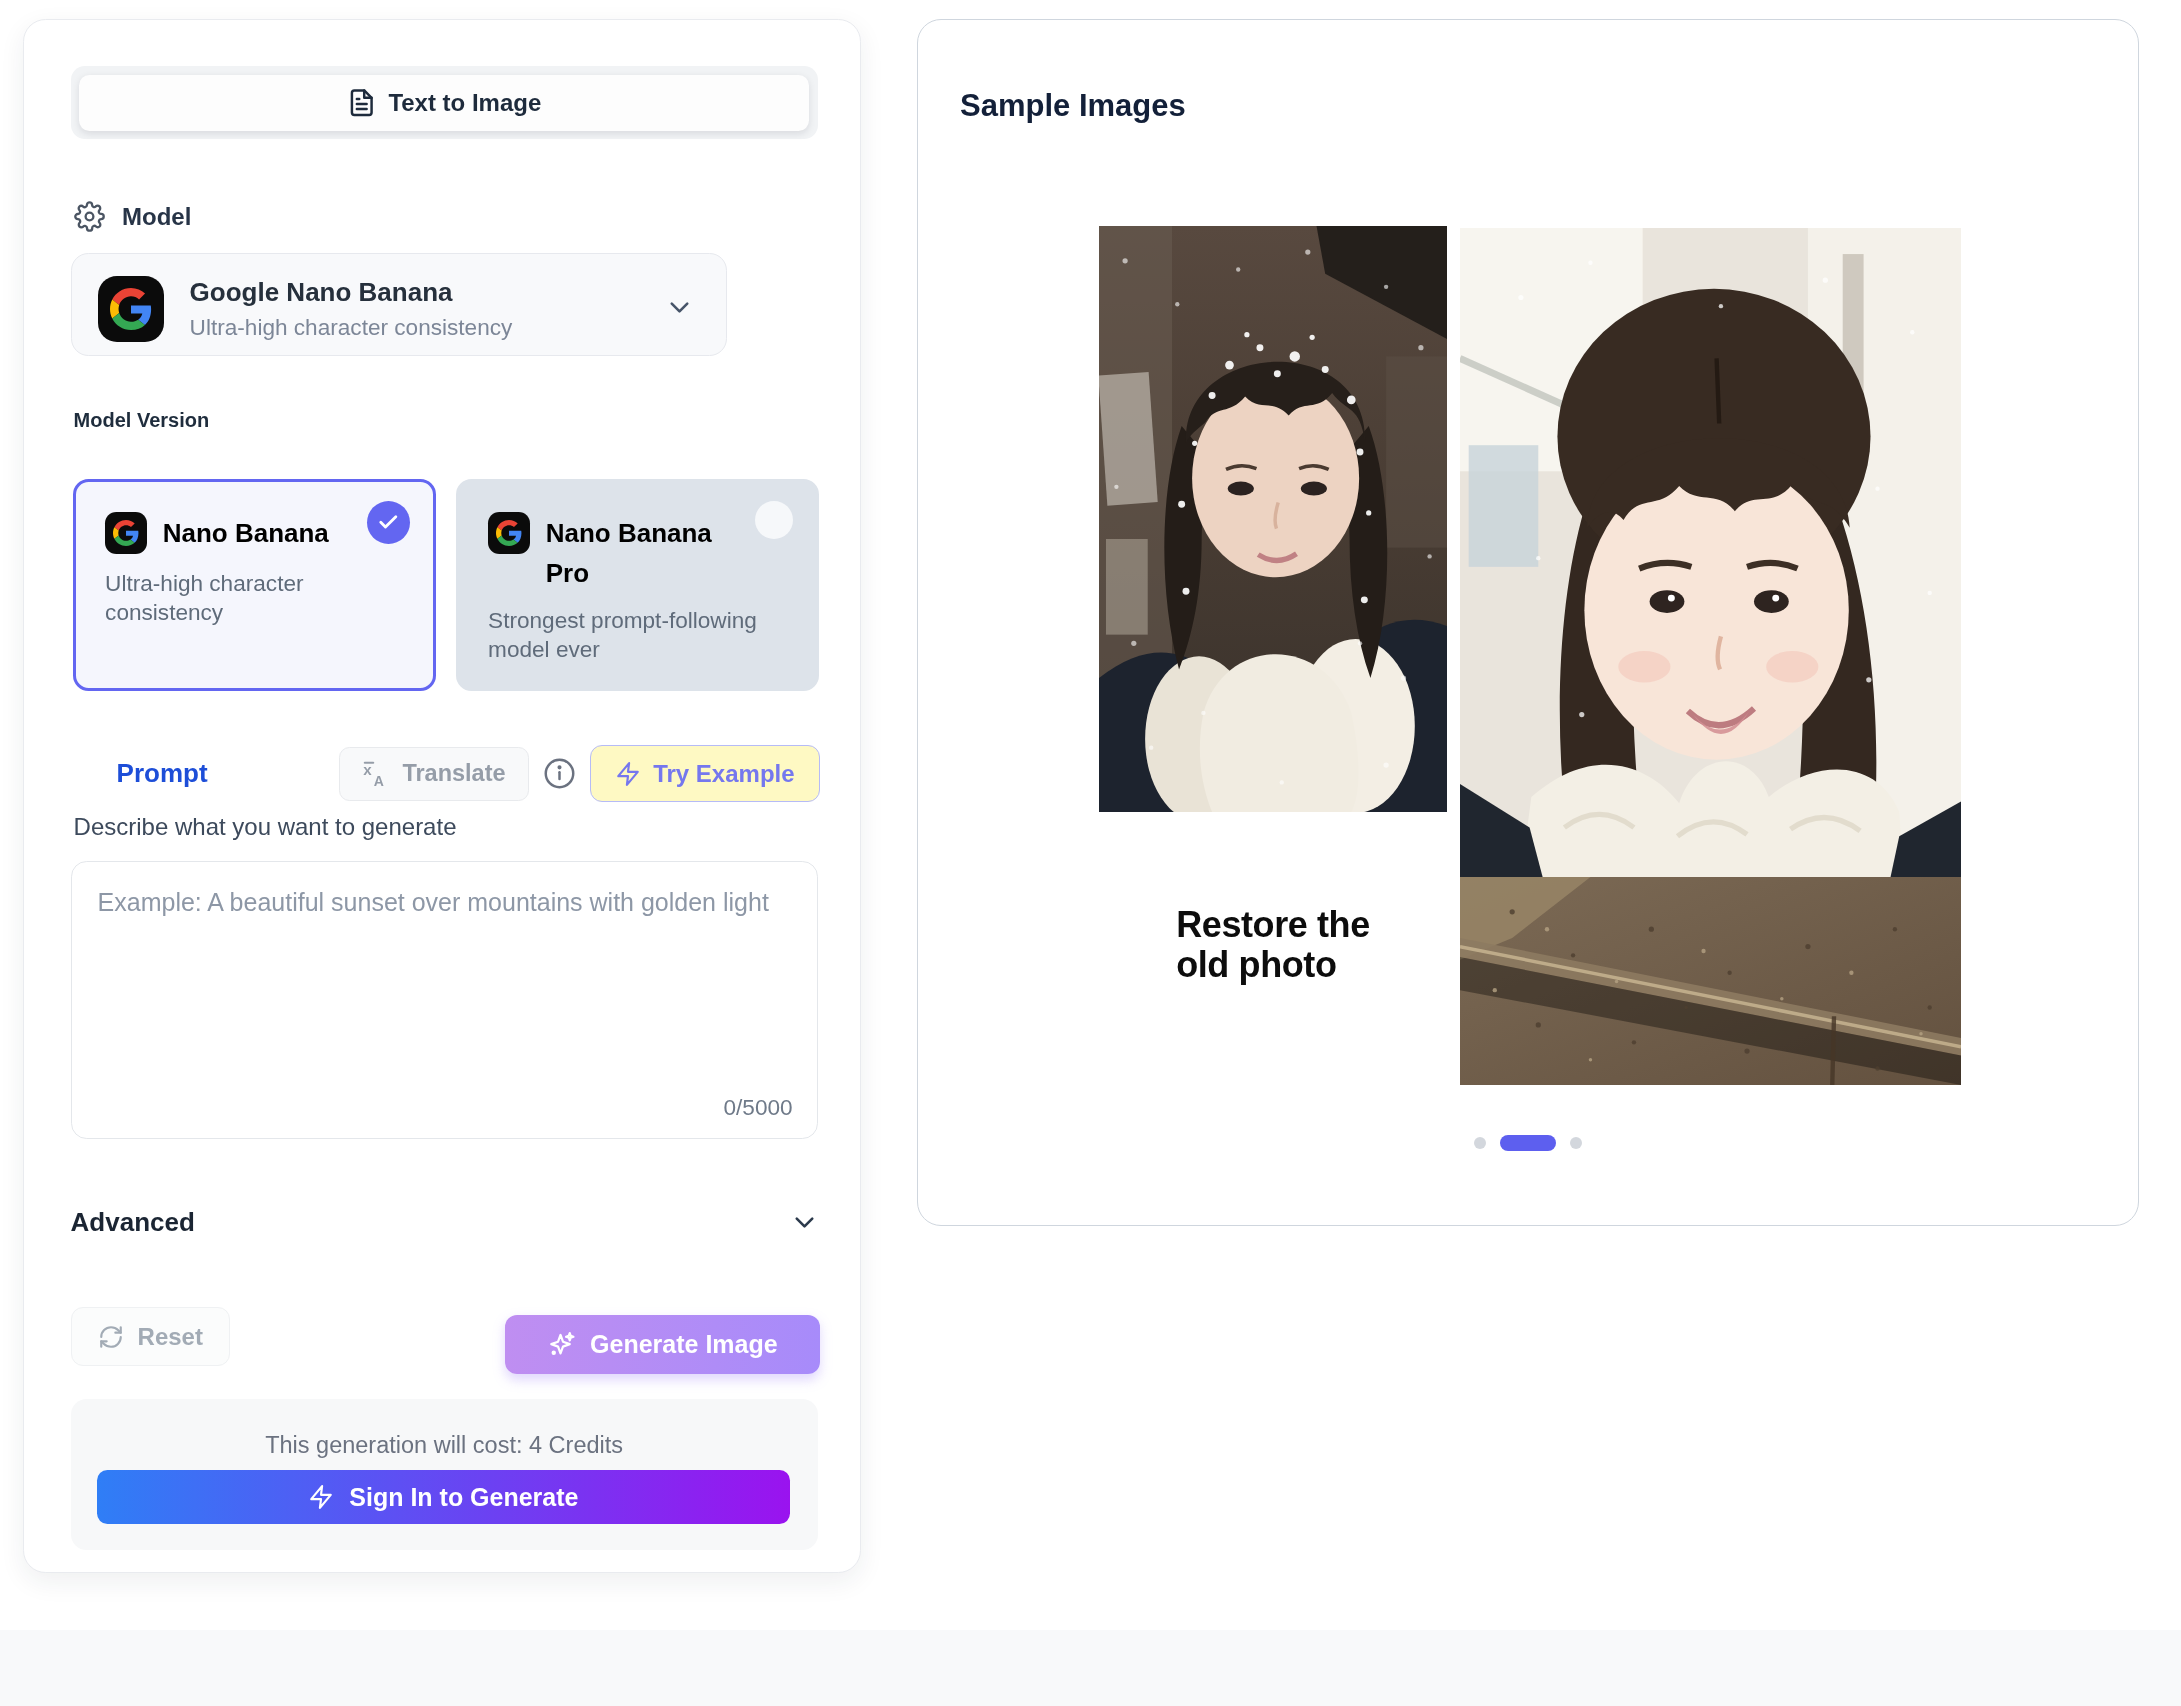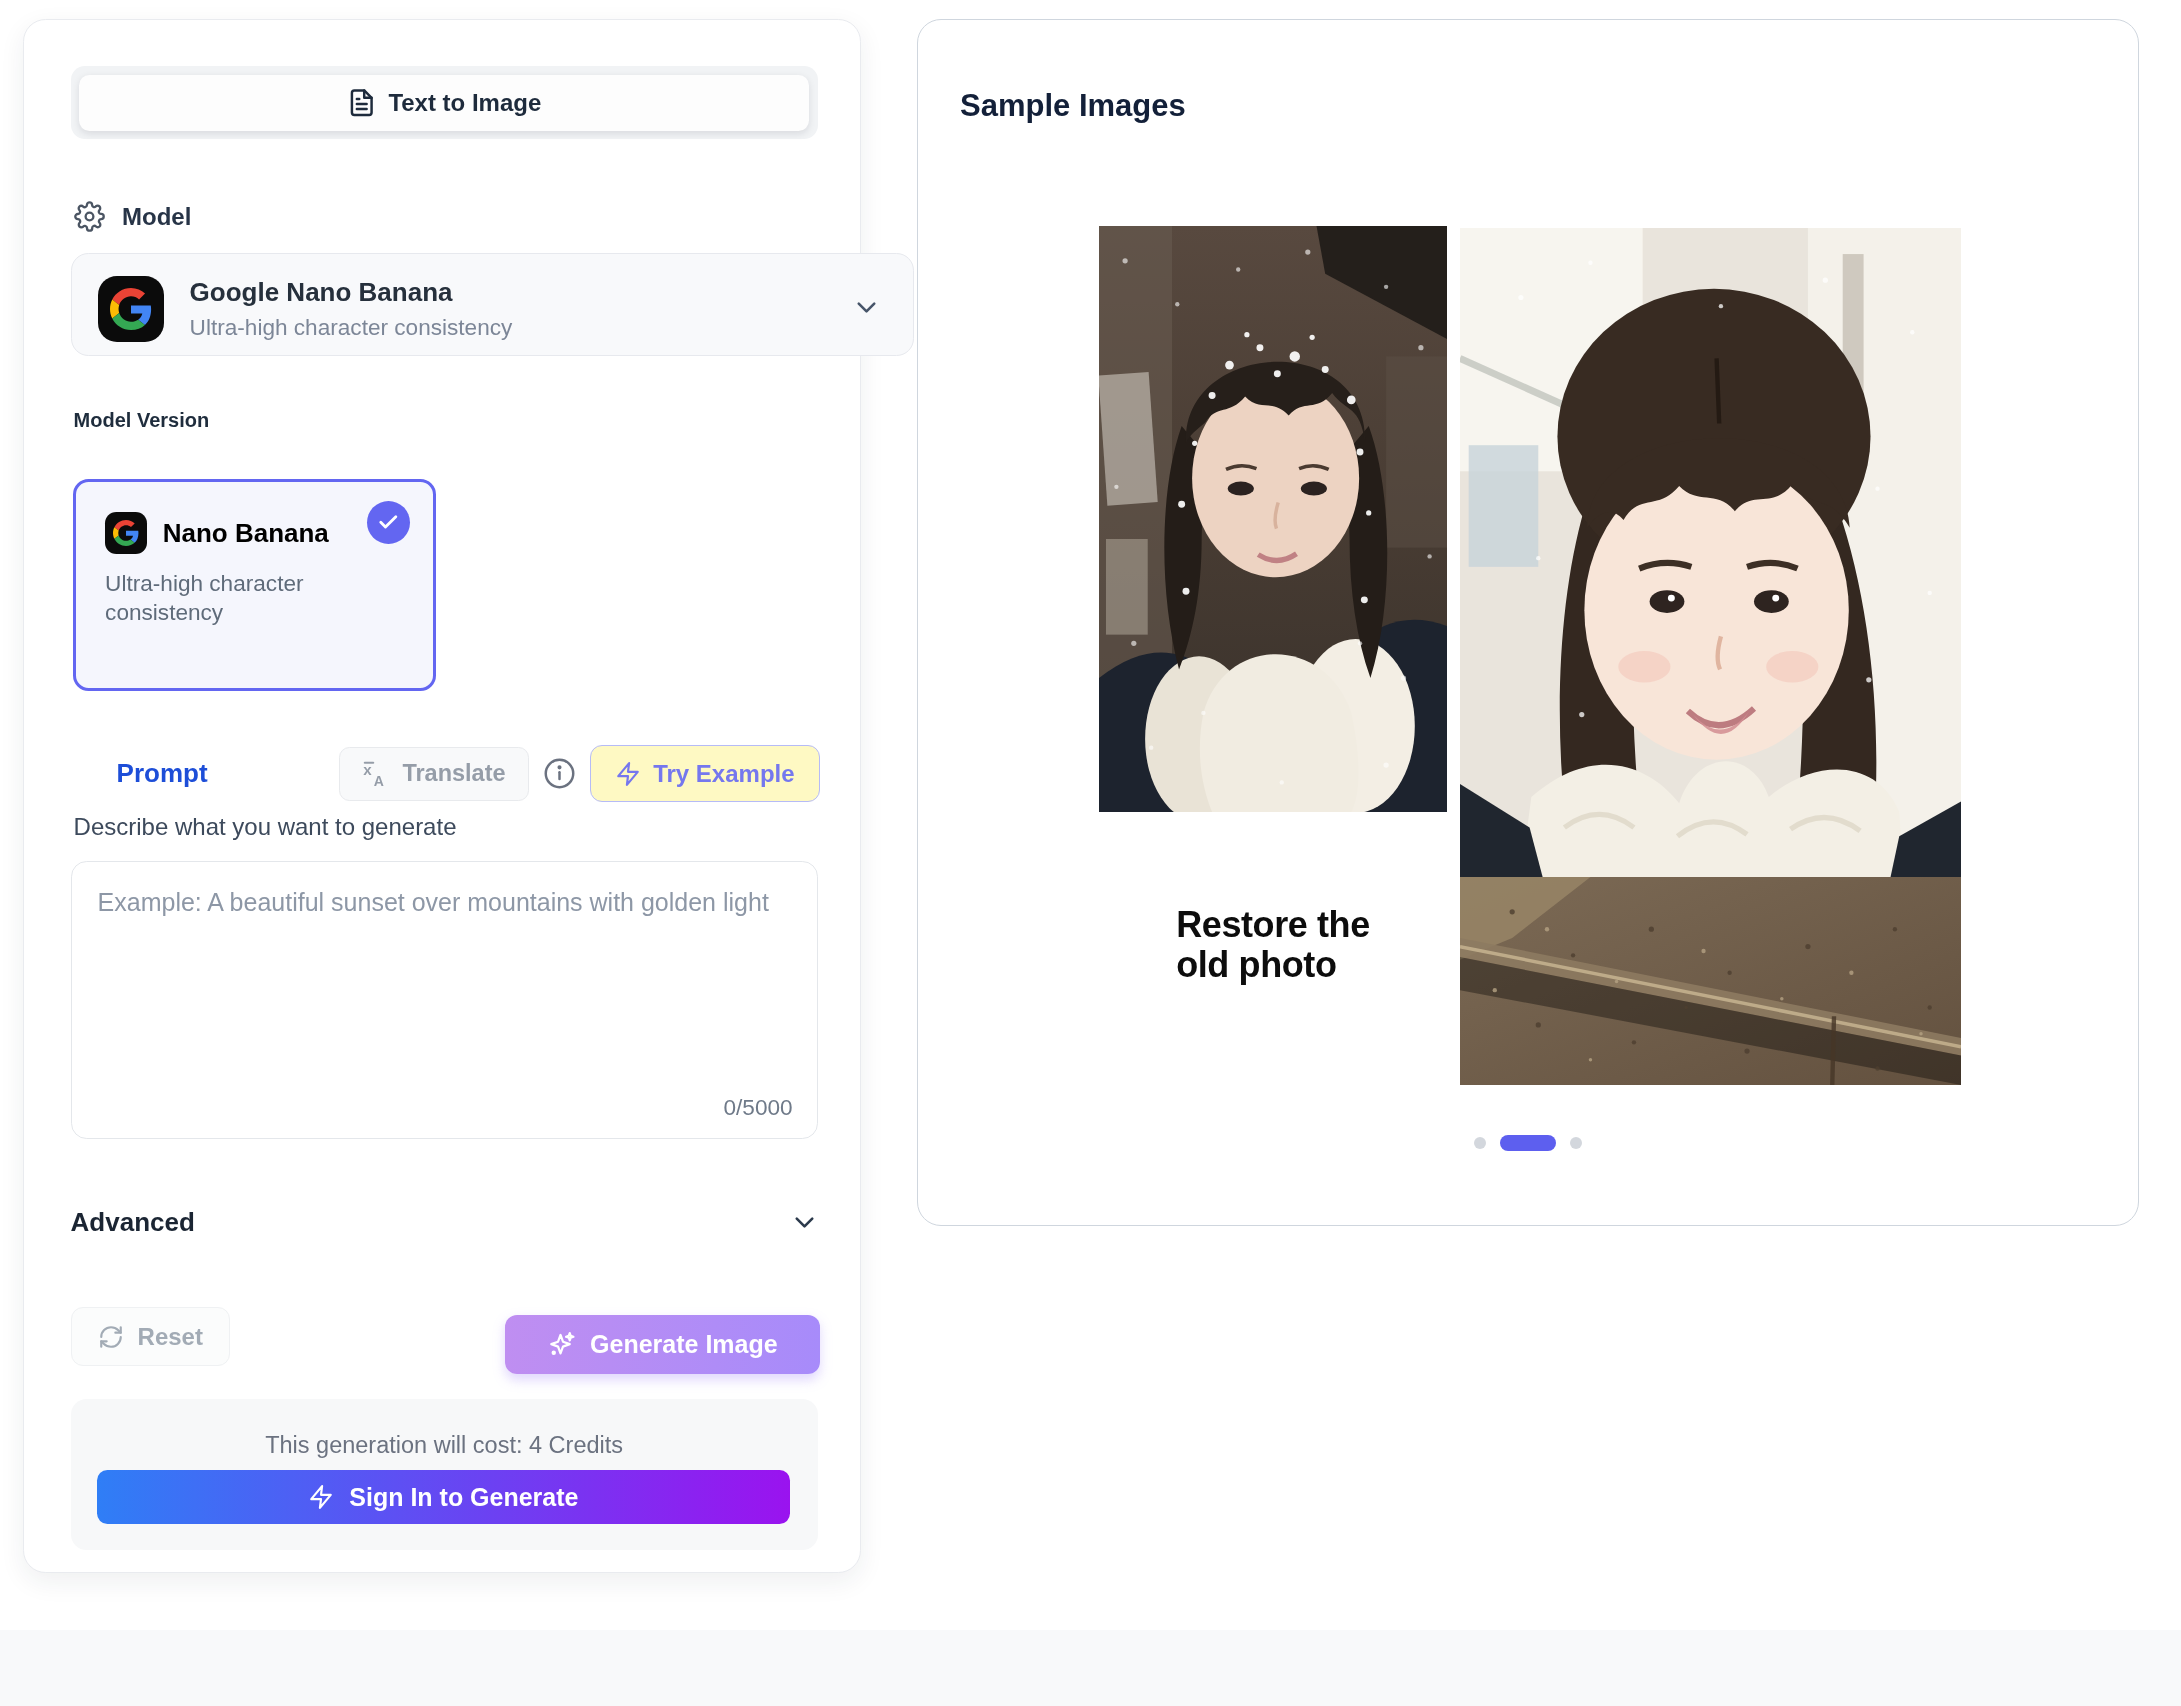--- a/index.html
+++ b/index.html
@@ -11,21 +11,21 @@
   .gen-card { position:absolute; left:22.6px; top:19px; width:838px; height:1554px; background:#fff; border:1.7px solid #e9ebef; border-radius:22.6px; box-shadow:0 8.7px 26px rgba(30,41,59,.07); }
 
   .tabbar { position:absolute; left:47px; top:46px; width:747px; height:73px; background:#f1f3f5; border-radius:14px; display:flex; align-items:center; padding:8.7px; }
   .tab { flex:1; height:56px; display:flex; align-items:center; justify-content:center; gap:12px; border-radius:10.4px; font-size:24px; font-weight:700; color:#5d6b7a; cursor:pointer; }
   .tab.active { background:#fdfdfd; color:#1e2b3c; box-shadow:0 2.6px 7px rgba(15,23,42,.10); }
   .tab svg { width:29.5px; height:29.5px; }
 
   .model-row { position:absolute; left:50px; top:181px; display:flex; align-items:center; gap:17.4px; font-size:24px; font-weight:700; color:#273447; }
   .model-row svg { width:31px; height:31px; color:#4b5563; }
 
-  .model-select { position:absolute; left:47px; top:233px; width:843px; height:103px; background:#f8f9fb; border:1.7px solid #e7e9ee; border-radius:17.4px; display:flex; align-items:center; padding:8px 31px 0 26px; gap:26px; cursor:pointer; }
+  .model-select { position:absolute; left:47px; top:233px; width:656px; height:103px; background:#f8f9fb; border:1.7px solid #e7e9ee; border-radius:17.4px; display:flex; align-items:center; padding:8px 31px 0 26px; gap:26px; cursor:pointer; }
   .glogo { border-radius:19px; background:#0b0b0b; display:flex; align-items:center; justify-content:center; flex:none; }
   .glogo.lg { width:66px; height:66px; }
   .glogo.lg svg { width:42px; height:42px; }
   .glogo.sm { width:42px; height:42px; border-radius:11.3px; }
   .glogo.sm svg { width:26px; height:26px; }
   .model-select .txt { flex:1; }
   .model-select .t1 { font-size:26px; font-weight:700; color:#26303c; }
   .model-select .t2 { font-size:22.6px; color:#7c8697; margin-top:7px; }
   .model-select .chev svg { width:31px; height:31px; color:#475569; }
 
@@ -154,20 +154,35 @@
               <path fill="#4285F4" d="M46.98 24.55c0-1.57-.15-3.09-.38-4.55H24v9.02h12.94c-.58 2.96-2.26 5.48-4.78 7.18l7.73 6c4.51-4.18 7.09-10.36 7.09-17.65z"></path>
               <path fill="#FBBC05" d="M10.53 28.59c-.48-1.45-.76-2.99-.76-4.59s.27-3.14.76-4.59l-7.98-6.19C.92 16.46 0 20.12 0 24c0 3.88.92 7.54 2.56 10.78l7.97-6.19z"></path>
               <path fill="#34A853" d="M24 48c6.48 0 11.93-2.13 15.89-5.81l-7.73-6c-2.15 1.45-4.92 2.3-8.16 2.3-6.26 0-11.57-4.22-13.47-9.91l-7.98 6.19C6.51 42.62 14.62 48 24 48z"></path>
             </svg>
         </span>
         <span class="mv-title">Nano Banana</span>
       </div>
       <div class="mv-desc">Ultra-high character consistency</div>
     </div>
 
+    <div class="mv-card plain">
+      <div class="badge-radio"></div>
+      <div class="mv-head" style="width:261px">
+        <span class="glogo sm">
+          <svg viewBox="0 0 48 48">
+              <path fill="#EA4335" d="M24 9.5c3.54 0 6.71 1.22 9.21 3.6l6.85-6.85C35.9 2.38 30.47 0 24 0 14.62 0 6.51 5.38 2.56 13.22l7.98 6.19C12.43 13.72 17.74 9.5 24 9.5z"></path>
+              <path fill="#4285F4" d="M46.98 24.55c0-1.57-.15-3.09-.38-4.55H24v9.02h12.94c-.58 2.96-2.26 5.48-4.78 7.18l7.73 6c4.51-4.18 7.09-10.36 7.09-17.65z"></path>
+              <path fill="#FBBC05" d="M10.53 28.59c-.48-1.45-.76-2.99-.76-4.59s.27-3.14.76-4.59l-7.98-6.19C.92 16.46 0 20.12 0 24c0 3.88.92 7.54 2.56 10.78l7.97-6.19z"></path>
+              <path fill="#34A853" d="M24 48c6.48 0 11.93-2.13 15.89-5.81l-7.73-6c-2.15 1.45-4.92 2.3-8.16 2.3-6.26 0-11.57-4.22-13.47-9.91l-7.98 6.19C6.51 42.62 14.62 48 24 48z"></path>
+            </svg>
+        </span>
+        <span class="mv-title">Nano Banana Pro</span>
+      </div>
+      <div class="mv-desc" style="margin-top:12px">Strongest prompt-following model ever</div>
+    </div>
   </div>
 
   <div class="prompt-row">
     <span class="prompt-label">Prompt</span>
     <button class="btn-translate">
       <svg viewBox="0 0 24 24" fill="currentColor" style="font-size:27px">
           <text x="1" y="13" font-size="13" font-family="Liberation Sans, sans-serif" font-weight="bold">x</text>
           <rect x="1.5" y="1.5" width="9" height="1.8" rx="0.9"></rect>
           <text x="10" y="22" font-size="12" font-family="Liberation Sans, sans-serif">A</text>
         </svg>

